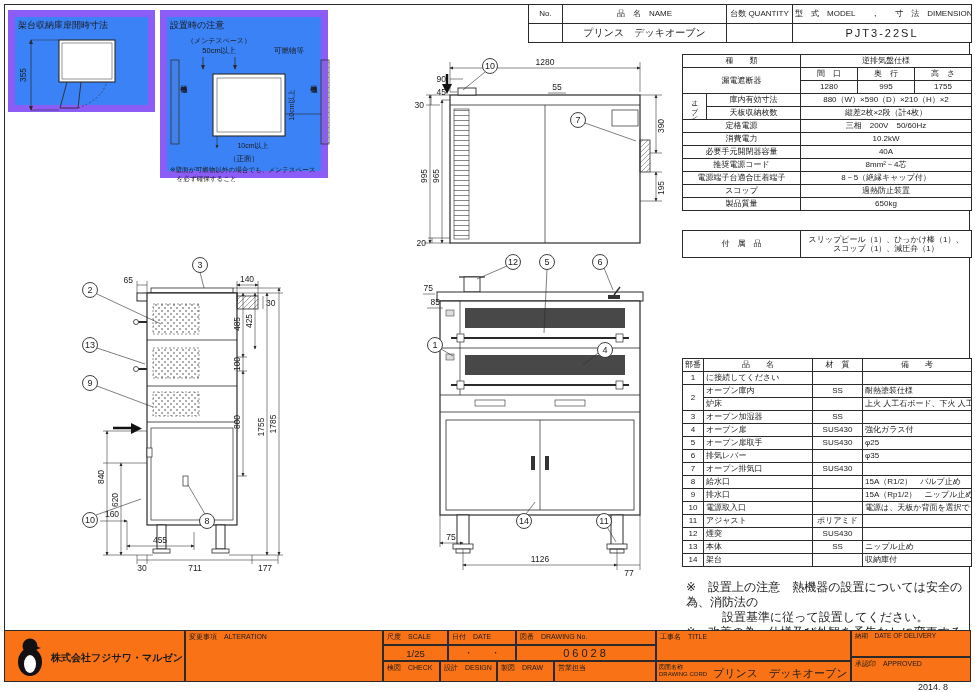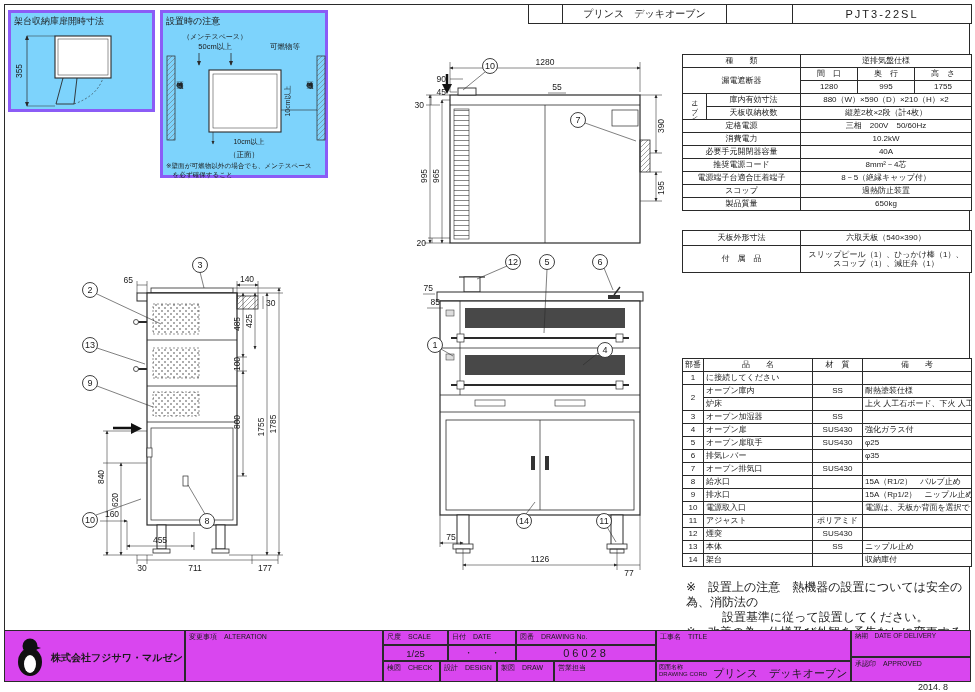--- a/index.html
+++ b/index.html
@@ -1,50 +1,56 @@
 <!DOCTYPE html>
 <html><head>
 <meta charset="utf-8">
 <style>
 *{margin:0;padding:0;box-sizing:border-box}
 html,body{background:#fff}
 .sheet{position:relative;width:975px;height:692px;background:#fff;font-family:"Liberation Sans","DejaVu Sans",sans-serif;color:#1a1a1a;overflow:hidden}
 .frame{position:absolute;left:4px;top:4px;width:966px;height:678px;border:1.5px solid #2a2a2a}
 .abs{position:absolute}
-.box{border:3px solid #8b5cf6;background:#7dd3fc}
+.box{border:7px solid #8b5cf6;background:#3b82f6}
 .bt{font-size:9px;padding:2px 3px;white-space:nowrap}
 .pre{white-space:pre-line}
 .t{border-collapse:collapse;table-layout:fixed;background:#fff}
 .t td{border:1px solid #2a2a2a;font-size:8px;line-height:1.15;padding:0 2px;white-space:nowrap;overflow:hidden;height:13px}
 .c{text-align:center}
 .small{font-size:7px}
 .tiny{font-size:6px}
 .vcell{writing-mode:vertical-rl;text-orientation:upright;font-size:6.5px;line-height:1;margin:0 auto}
 svg{display:block}
 svg text{font-family:"Liberation Sans","DejaVu Sans",sans-serif;font-size:8.5px;fill:#1a1a1a}
 .cal{font-size:9px;text-anchor:middle}
 .mid{text-anchor:middle}
 .end{text-anchor:end}
-.tbc{position:absolute;border:1px solid #2a2a2a;background:#d946ef;overflow:hidden}
+.tbc{position:absolute;border:1px solid #2a2a2a;background:#f97316;overflow:hidden}
 .tbl{font-size:7px;padding:1px 3px;white-space:nowrap}
 </style>
 </head>
 <body>
 
 <div class="sheet">
   <div class="frame"></div>
 
   <table class="t abs" style="left:528px;top:4px;width:443px">
     <colgroup>
         <col style="width:34px">
         <col style="width:164px">
         <col style="width:66px">
         <col style="width:179px">
       </colgroup>
     <tbody>
+        <tr style="height:19px">
+      <td class="c small">No.</td>
+      <td class="c">品　名　NAME</td>
+      <td class="c small">台数 QUANTITY</td>
+      <td class="c">型　式　MODEL　　，　　寸　法　DIMENSION</td>
+    </tr>
     <tr style="height:19px">
       <td></td>
       <td class="c" style="font-size:10px">プリンス　デッキオーブン</td>
       <td></td>
       <td class="c" style="font-size:11px;letter-spacing:2px">PJT3-22SL</td>
     </tr>
   </tbody>
     </table>
 
   <div class="abs box" style="left:8px;top:10px;width:147px;height:102px">
@@ -434,24 +440,20 @@
         </tr>
   </tbody>
     </table>
 
   <table class="t abs" style="left:682px;top:230px;width:289px">
     <colgroup>
         <col style="width:118px">
         <col style="width:171px">
       </colgroup>
     <tbody>
-        <tr style="height:15px">
-      <td class="c">天板外形寸法</td>
-      <td class="c">六取天板（540×390）</td>
-        </tr>
     <tr style="height:27px">
       <td class="c">付　属　品</td>
       <td class="c small pre" style="white-space:pre-line">スリップピール（1）、ひっかけ棒（1）、
 スコップ（1）、減圧弁（1）</td>
         </tr>
   </tbody>
     </table>
 
   <table class="t abs" style="left:682px;top:358px;width:289px">
     <colgroup>

